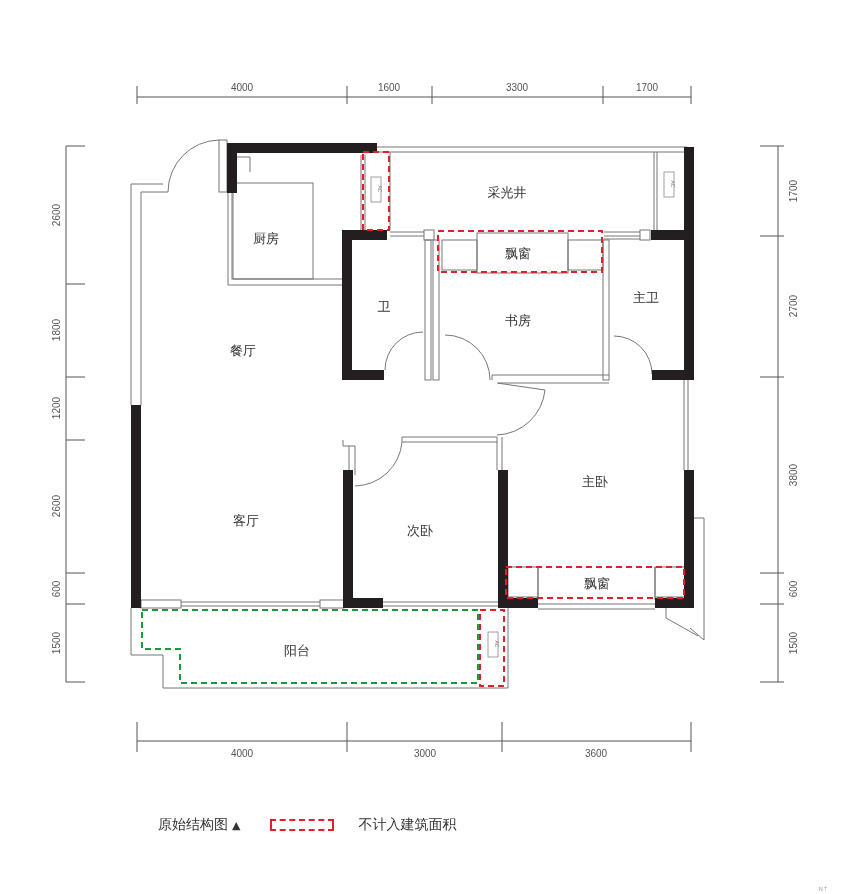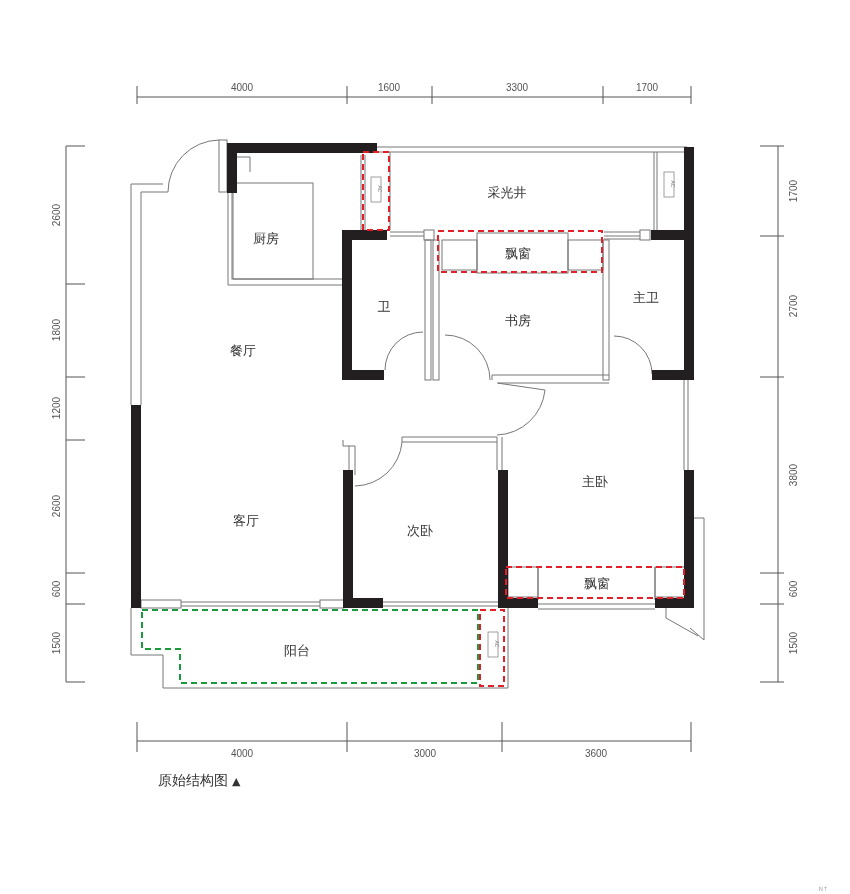--- a/index.html
+++ b/index.html
@@ -2,21 +2,21 @@
 <html><head>
 <meta charset="utf-8">
 <style>
   html, body { margin: 0; padding: 0; background: #ffffff; }
   body { width: 850px; height: 894px; position: relative; overflow: hidden;
          font-family: "DejaVu Sans", "Liberation Sans", sans-serif; color: #333; }
   svg { position: absolute; left: 0; top: 0; }
   .dim { font-size: 10px; fill: #555; font-family: "Liberation Sans", sans-serif; }
   .room { font-size: 13px; fill: #333; font-family: "DejaVu Sans", sans-serif; }
   .ac { font-size: 5px; fill: #777; font-family: "Liberation Sans", sans-serif; }
-  .legend { position: absolute; top: 772px; left: 158px; display: flex; align-items: flex-end;
+  .legend { position: absolute; top: 816px; left: 158px; display: flex; align-items: flex-end;
             font-size: 14px; color: #333; font-family: "DejaVu Sans", sans-serif; }
   .legend .item { display: flex; align-items: center; }
   .swatch { width: 64px; height: 12px; box-sizing: border-box; margin: 0 24px 0 12px; }
   .swatch.green { border: 2px dashed #1a9a3c; margin-left: 12px; }
   .swatch.red { border: 2px dashed #e3202a; }
   .tri { font-size: 11px; margin-left: 4px; }
   .wm { position: absolute; right: 22px; bottom: 2px; font-size: 6px; color: #aaa; }
 </style>
 </head>
 <body>
@@ -212,15 +212,19 @@
   <text class="room" x="595" y="486" text-anchor="middle">主卧</text>
   <text class="room" x="597" y="588" text-anchor="middle">飘窗</text>
   <text class="room" x="297" y="655" text-anchor="middle">阳台</text>
 </svg>
 
 <div class="legend">
   <div class="item">
     <span>原始结构图</span>
     <span class="tri">▲</span>
   </div>
+  <div class="item" style="margin-left:18px;">
+    <span class="swatch red"></span>
+    <span>不计入建筑面积</span>
+  </div>
 </div>
 
 <div class="wm">N↑</div>
 
 </body></html>

